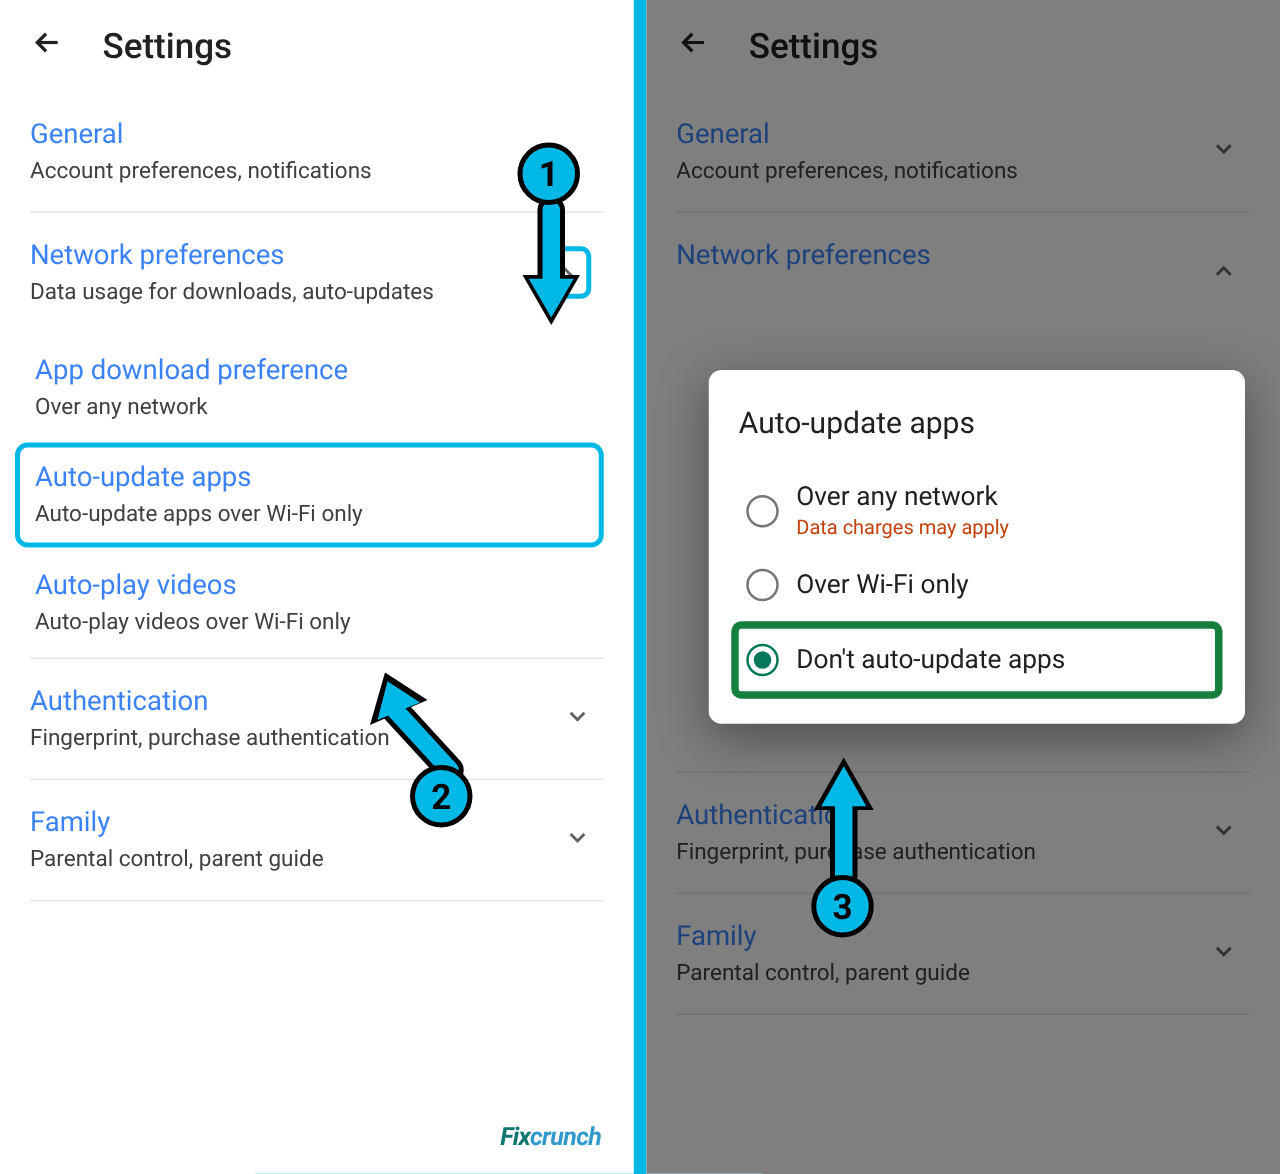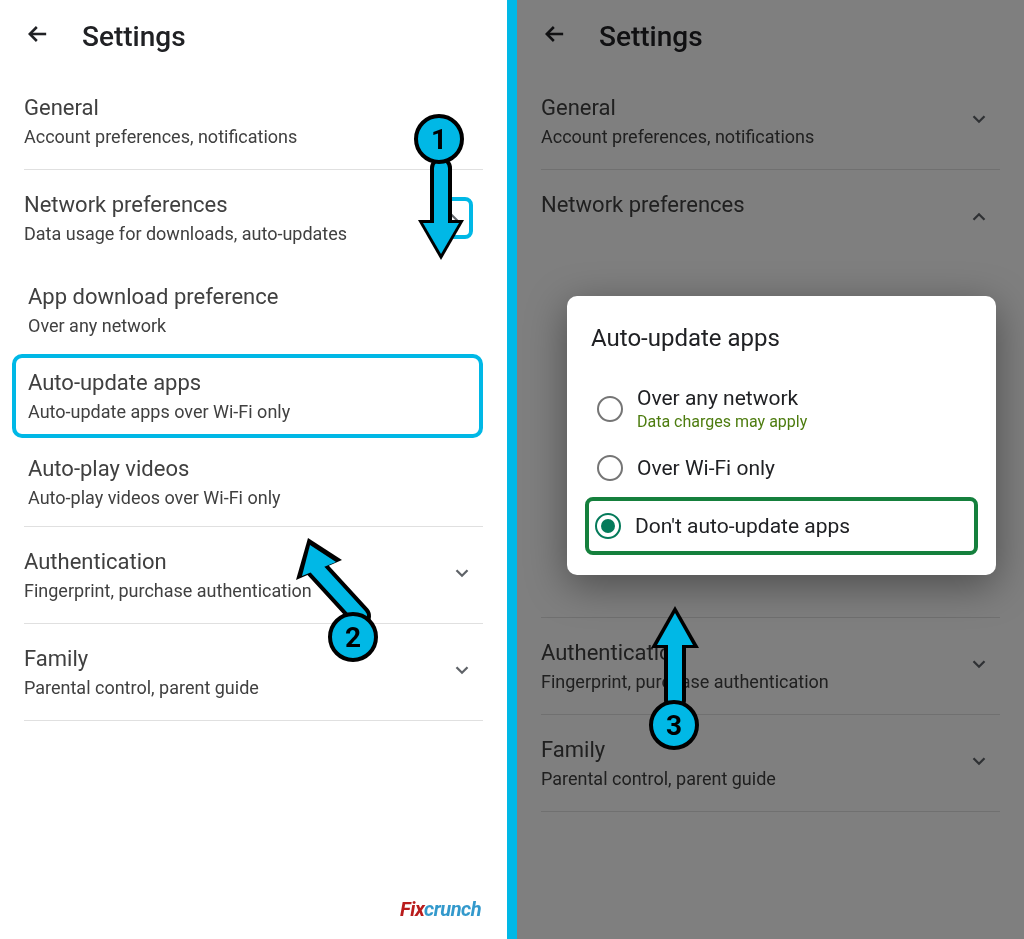--- a/index.html
+++ b/index.html
@@ -6,45 +6,45 @@
     body { background: #00b8e6; width: 1024px; height: 939px; overflow: hidden; display: flex; }
     .pane { background: #fff; flex: 1; position: relative; overflow: hidden; }
     .pane-left { margin-right: 5px; }
     .pane-right { margin-left: 5px; }
     .dimmer { position: absolute; inset: 0; background: rgba(0,0,0,0.5); pointer-events: none; }
     .header { display: flex; align-items: flex-start; padding: 20px 24px; gap: 30px; }
     .back-arrow svg { width: 28px; height: 28px; }
     .title { font-size: 28px; font-weight: 500; color: #202124; }
     .list { padding: 0 24px; }
     .item { padding: 22px 0; position: relative; }
-    .item-title { font-size: 22px; color: #404040; margin-bottom: 6px; font-weight: 400; }
+    .item-title { font-size: 22px; color: #3b82f6; margin-bottom: 6px; font-weight: 400; }
     .item-sub { font-size: 18px; color: #404040; }
     .chev { position: absolute; right: 10px; top: 50%; transform: translateY(-50%); }
     .chev svg { width: 22px; height: 22px; }
     .divider { height: 1px; background: #e0e0e0; margin: 0; }
     .sub-item { padding: 18px 0 18px 4px; }
     .highlight-box { border: 4px solid #00b8e6; border-radius: 10px; padding: 12px 12px; margin-left: -12px; }
     .highlight-small { border: 4px solid #00b8e6; border-radius: 8px; padding: 6px; display: inline-flex; }
     
     .badge { position: absolute; width: 50px; height: 50px; border-radius: 50%; background: #00b8e6; border: 4px solid #000; display: flex; align-items: center; justify-content: center; font-size: 28px; font-weight: 700; color: #000; z-index: 50; }
     .arrow { position: absolute; z-index: 49; }
     .watermark { position: absolute; right: 26px; bottom: 18px; font-size: 20px; font-weight: 700; font-style: italic; color: #3399cc; letter-spacing: -0.5px; }
-    .watermark .fix { color: #b91c1c; font-style: italic; }
+    .watermark .fix { color: #0f766e; font-style: italic; }
     
     .dialog { position: absolute; left: 50px; right: 28px; top: 296px; background: #fff; border-radius: 10px; box-shadow: 0 10px 40px rgba(0,0,0,0.4); padding: 28px 24px 16px; z-index: 40; }
     .dialog-title { font-size: 24px; color: #202124; margin-bottom: 22px; font-weight: 400; }
     .radio-row { display: flex; align-items: center; gap: 14px; padding: 12px 6px; }
     .radio-outer { width: 26px; height: 26px; border-radius: 50%; border: 2.5px solid #757575; flex-shrink: 0; display:flex; align-items:center; justify-content:center;}
     .radio-outer.sel { border-color: #047a5a; }
     .radio-inner { width: 14px; height: 14px; border-radius: 50%; background: #047a5a; }
     .radio-label { font-size: 21px; color: #202124; }
-    .radio-sub { font-size: 16px; color: #4d7c0f; margin-top: 2px; }
+    .radio-sub { font-size: 16px; color: #c2410c; margin-top: 2px; }
     .dialog-actions { text-align: right; margin-top: 14px; }
     .done-btn { color: #047a5a; font-size: 18px; font-weight: 600; letter-spacing: 0.5px; background: none; border: none; padding: 10px 8px; }
-    .radio-highlight { border: 4px solid #15803d; border-radius: 8px; padding: 8px 6px; margin: 4px -6px; }
+    .radio-highlight { border: 6px solid #15803d; border-radius: 8px; padding: 8px 6px; margin: 4px -6px; }
   </style>
 </head>
 <body>
 
 <div class="pane pane-left">
   <div class="header">
     <span class="back-arrow">
       <svg viewBox="0 0 24 24" fill="none" stroke="#202124" stroke-width="2.2">
           <path d="M19 12H5"></path>
           <path d="M11 18l-6-6 6-6"></path>

